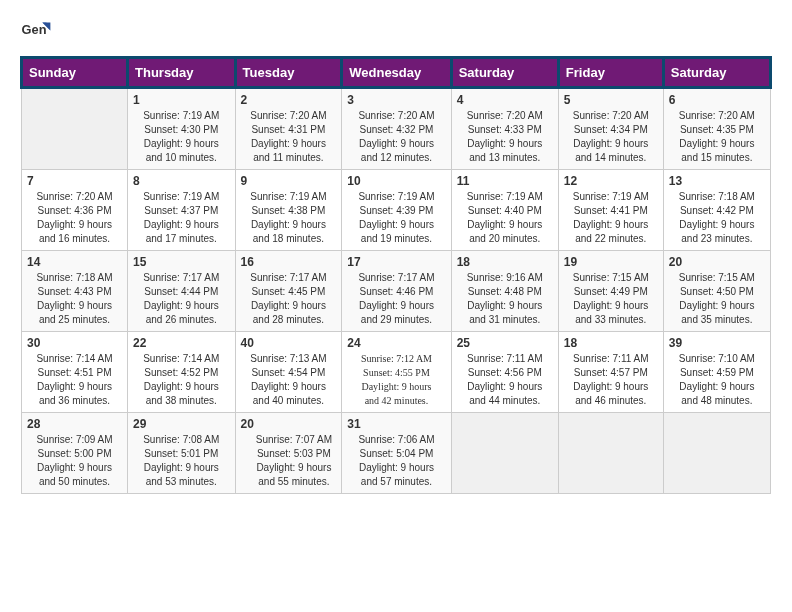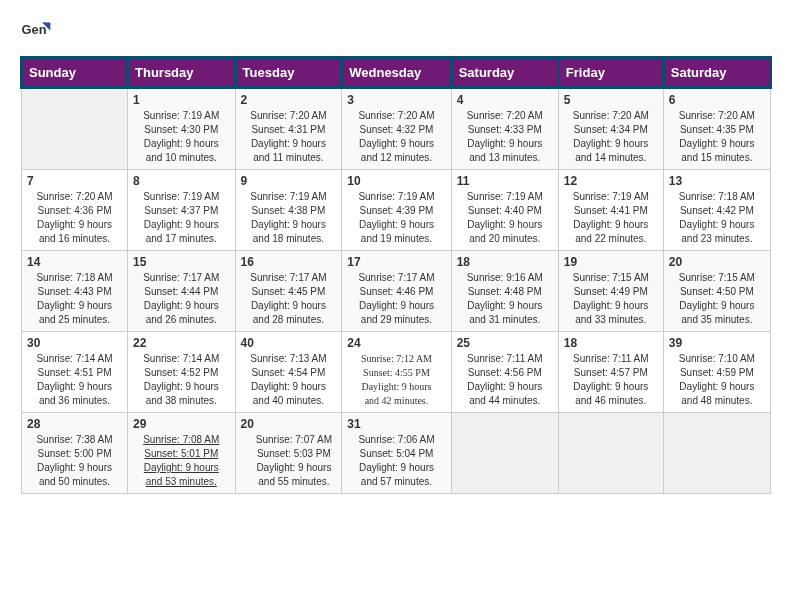--- a/index.html
+++ b/index.html
@@ -315,28 +315,28 @@
           <span class="day-number">39</span>
           <div class="day-info" style="white-space: pre-line;">Sunrise: 7:10 AM
 Sunset: 4:59 PM
 Daylight: 9 hours
 and 48 minutes.</div>
         </td>
       </tr>
       <tr>
         <td>
           <span class="day-number">28</span>
-          <div class="day-info" style="white-space: pre-line;">Sunrise: 7:38 AM
+          <div class="day-info" style="white-space: pre-line;">Sunrise: 7:09 AM
 Sunset: 5:00 PM
 Daylight: 9 hours
 and 50 minutes.</div>
         </td>
         <td>
           <span class="day-number">29</span>
-          <div class="day-info" style="white-space: pre-line; text-decoration: underline;">Sunrise: 7:08 AM
+          <div class="day-info" style="white-space: pre-line;">Sunrise: 7:08 AM
 Sunset: 5:01 PM
 Daylight: 9 hours
 and 53 minutes.</div>
         </td>
         <td>
           <span class="day-number">20</span>
           <div class="day-info" style="white-space: pre-line; margin-left: 11px;">Sunrise: 7:07 AM
 Sunset: 5:03 PM
 Daylight: 9 hours
 and 55 minutes.</div>

